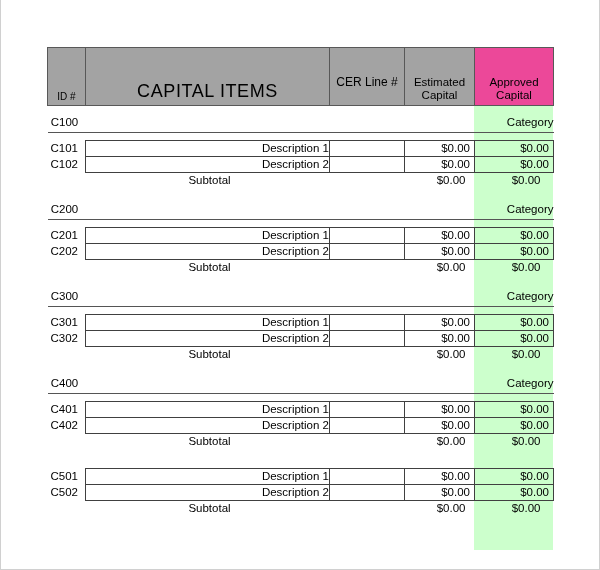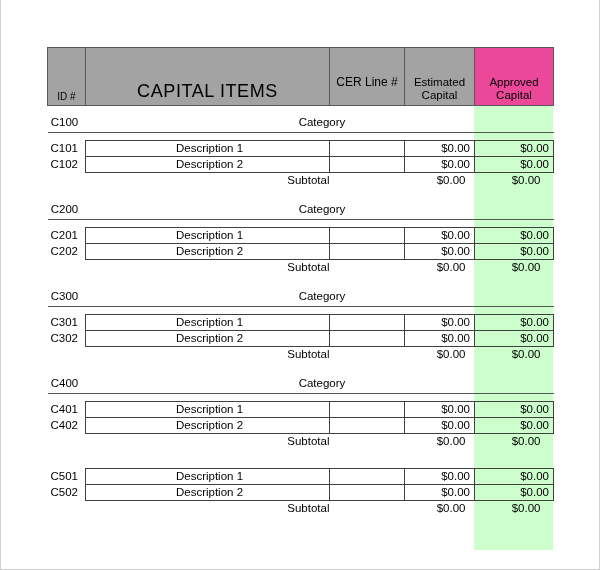--- a/index.html
+++ b/index.html
@@ -101,52 +101,52 @@
     height: 19px;
     line-height: 19px;
     border-bottom: 1.6px solid #555555;
   }
   td.cat-id {
     text-align: center;
     padding-right: 4px;
     white-space: nowrap;
   }
   td.cat-name {
-    text-align: center;
+    text-align: right;
     padding-left: 5px;
   }
 
   
   tr.item-row td.bx {
     border: 1px solid #404040;
   }
   td.item-id {
     text-align: center;
     padding-right: 4px;
     border: none;
     white-space: nowrap;
   }
   td.item-desc {
-    text-align: center;
+    text-align: right;
     padding-left: 4px;
   }
   td.item-cer { }
   td.money {
     text-align: right;
     padding-right: 4px;
     white-space: nowrap;
   }
   td.appr-cell {
     background: #ccffcc;
   }
 
   
   tr.subtotal-row td { border: none; }
   td.sub-label {
-    text-align: right;
+    text-align: center;
     padding-left: 4px;
   }
   td.sub-money {
     text-align: right;
     padding-right: 9px;
     white-space: nowrap;
   }
   td.sub-money.appr {
     padding-right: 13px;
     background: transparent;

